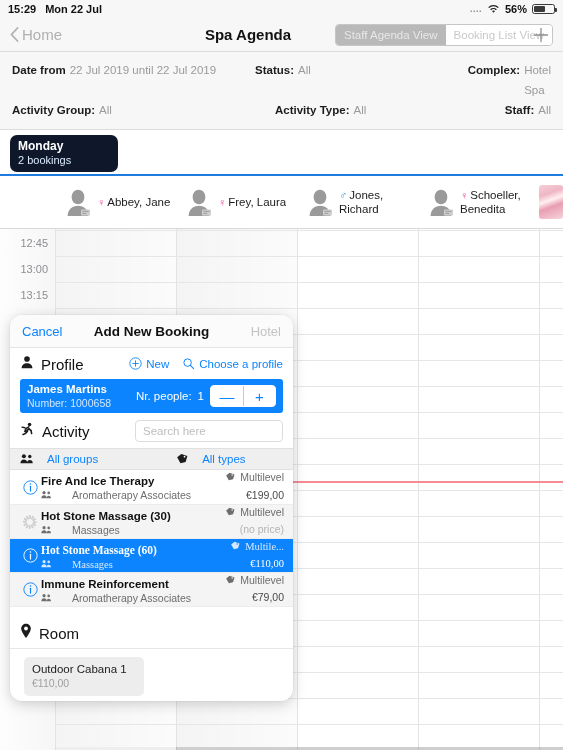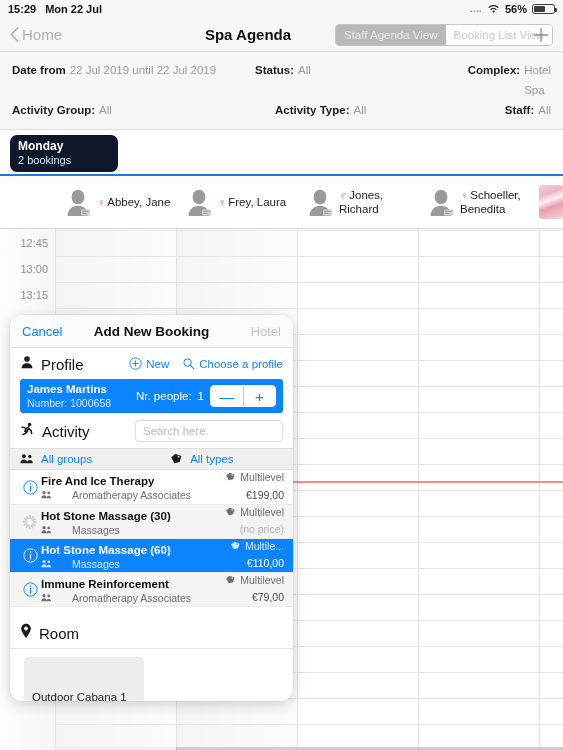--- a/index.html
+++ b/index.html
@@ -139,45 +139,45 @@
   .stepper div + div { border-left: 1px solid #c8c8c8; }
 
   .srch {
     margin-left: auto; width: 148px; height: 22px; border: 1px solid #dcdcdc; border-radius: 4px;
     background: #fff; font-size: 11.5px; color: #bdbdbd; padding: 0 7px; line-height: 21px;
   }
   .chipsrow {
     display: flex; align-items: center; height: 22px; background: #efefef;
     border-top: 1px solid #e0e0e0; border-bottom: 1px solid #e0e0e0; padding: 0 10px;
   }
-  .chipitem { display: flex; align-items: center; gap: 7px; font-size: 11.5px; color: #0b84fe; }
+  .chipitem { display: flex; align-items: center; gap: 13px; font-size: 11.5px; color: #0b84fe; }
   .chipitem.second { margin-left: 78px; }
 
   .alist { }
   .arow { display: flex; align-items: center; height: 34px; padding: 0 9px 0 9px; position: relative; }
   .arow + .arow { border-top: 1px solid #ececec; }
   .arow.alt { background: #f4f4f4; }
-  .arow.sel { background: #0b84fe; }
+  .arow.sel { background: #0b84fe; font-family: Liberation Serif, serif; }
   .arow.clip { height: 11px; overflow: hidden; }
   .ico { width: 22px; flex: 0 0 22px; display: flex; justify-content: center; }
   .atext { min-width: 0; flex: 1; }
   .a-t1 { font-size: 11.5px; font-weight: 700; color: #111; line-height: 1.3; }
   .a-t2 { font-size: 10.5px; color: #6d6d6d; line-height: 1.3; display: flex; align-items: center; gap: 20px; }
   .aright { text-align: right; }
   .a-r1 { font-size: 10.5px; color: #6d6d6d; line-height: 1.3; display: flex; align-items: center; justify-content: flex-end; gap: 4px; }
   .a-r2 { font-size: 10.5px; color: #4a4a4a; line-height: 1.3; }
   .a-r2.np { color: #b3b3b3; }
   .arow.sel .a-t1 { color: #fff; }
   .arow.sel .a-t2, .arow.sel .a-r1 { color: #d6e9ff; }
   .arow.sel .a-r2 { color: #ffffff; }
 
   .roomwrap { padding: 0 0 4px 0; }
   .roomsec { display: flex; align-items: center; gap: 7px; padding: 6px 10px 5px 10px; border-bottom: 1px solid #e6e6e6; }
   .roomcard { margin: 8px 0 0 14px; width: 120px; background: #ededed; border-radius: 5px; padding: 5px 8px; }
-  .rc1 { font-size: 11.5px; color: #1c1c1c; line-height: 1.3; margin-top: 28px; }
+  .rc1 { font-size: 11.5px; color: #1c1c1c; line-height: 1.3; }
   .rc2 { font-size: 10.5px; color: #a0a0a0; line-height: 1.3; }
 
   .spinner { width: 14px; height: 14px; position: relative; }
   .spinner i { position: absolute; left: 6px; top: 0; width: 1.6px; height: 4px; background: #cfcfcf; border-radius: 1px;
     transform-origin: 0.8px 7px; }
 </style>
 </head>
 <body>
 
 <div id="app">

